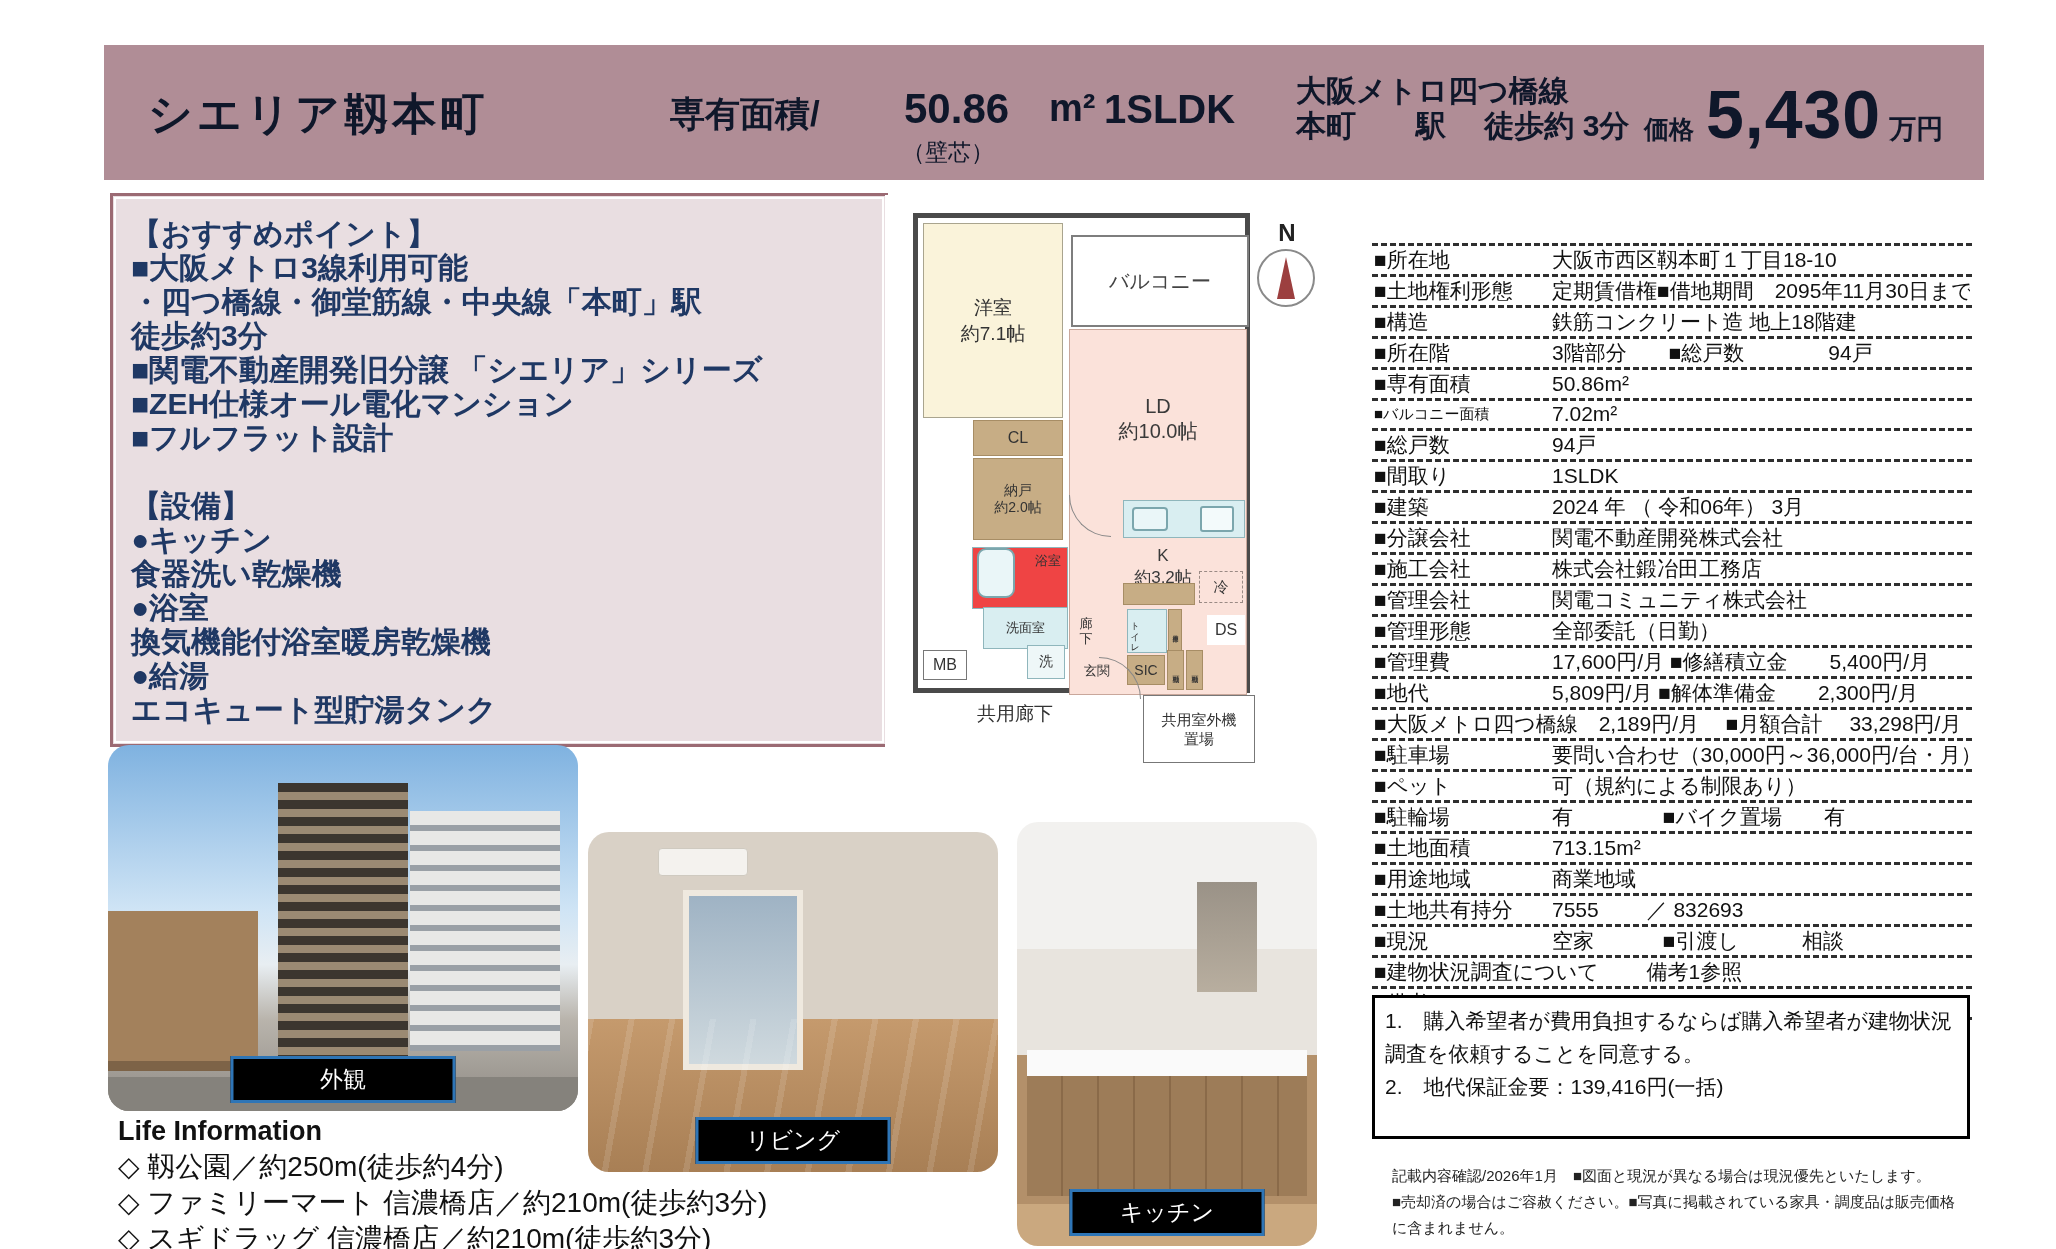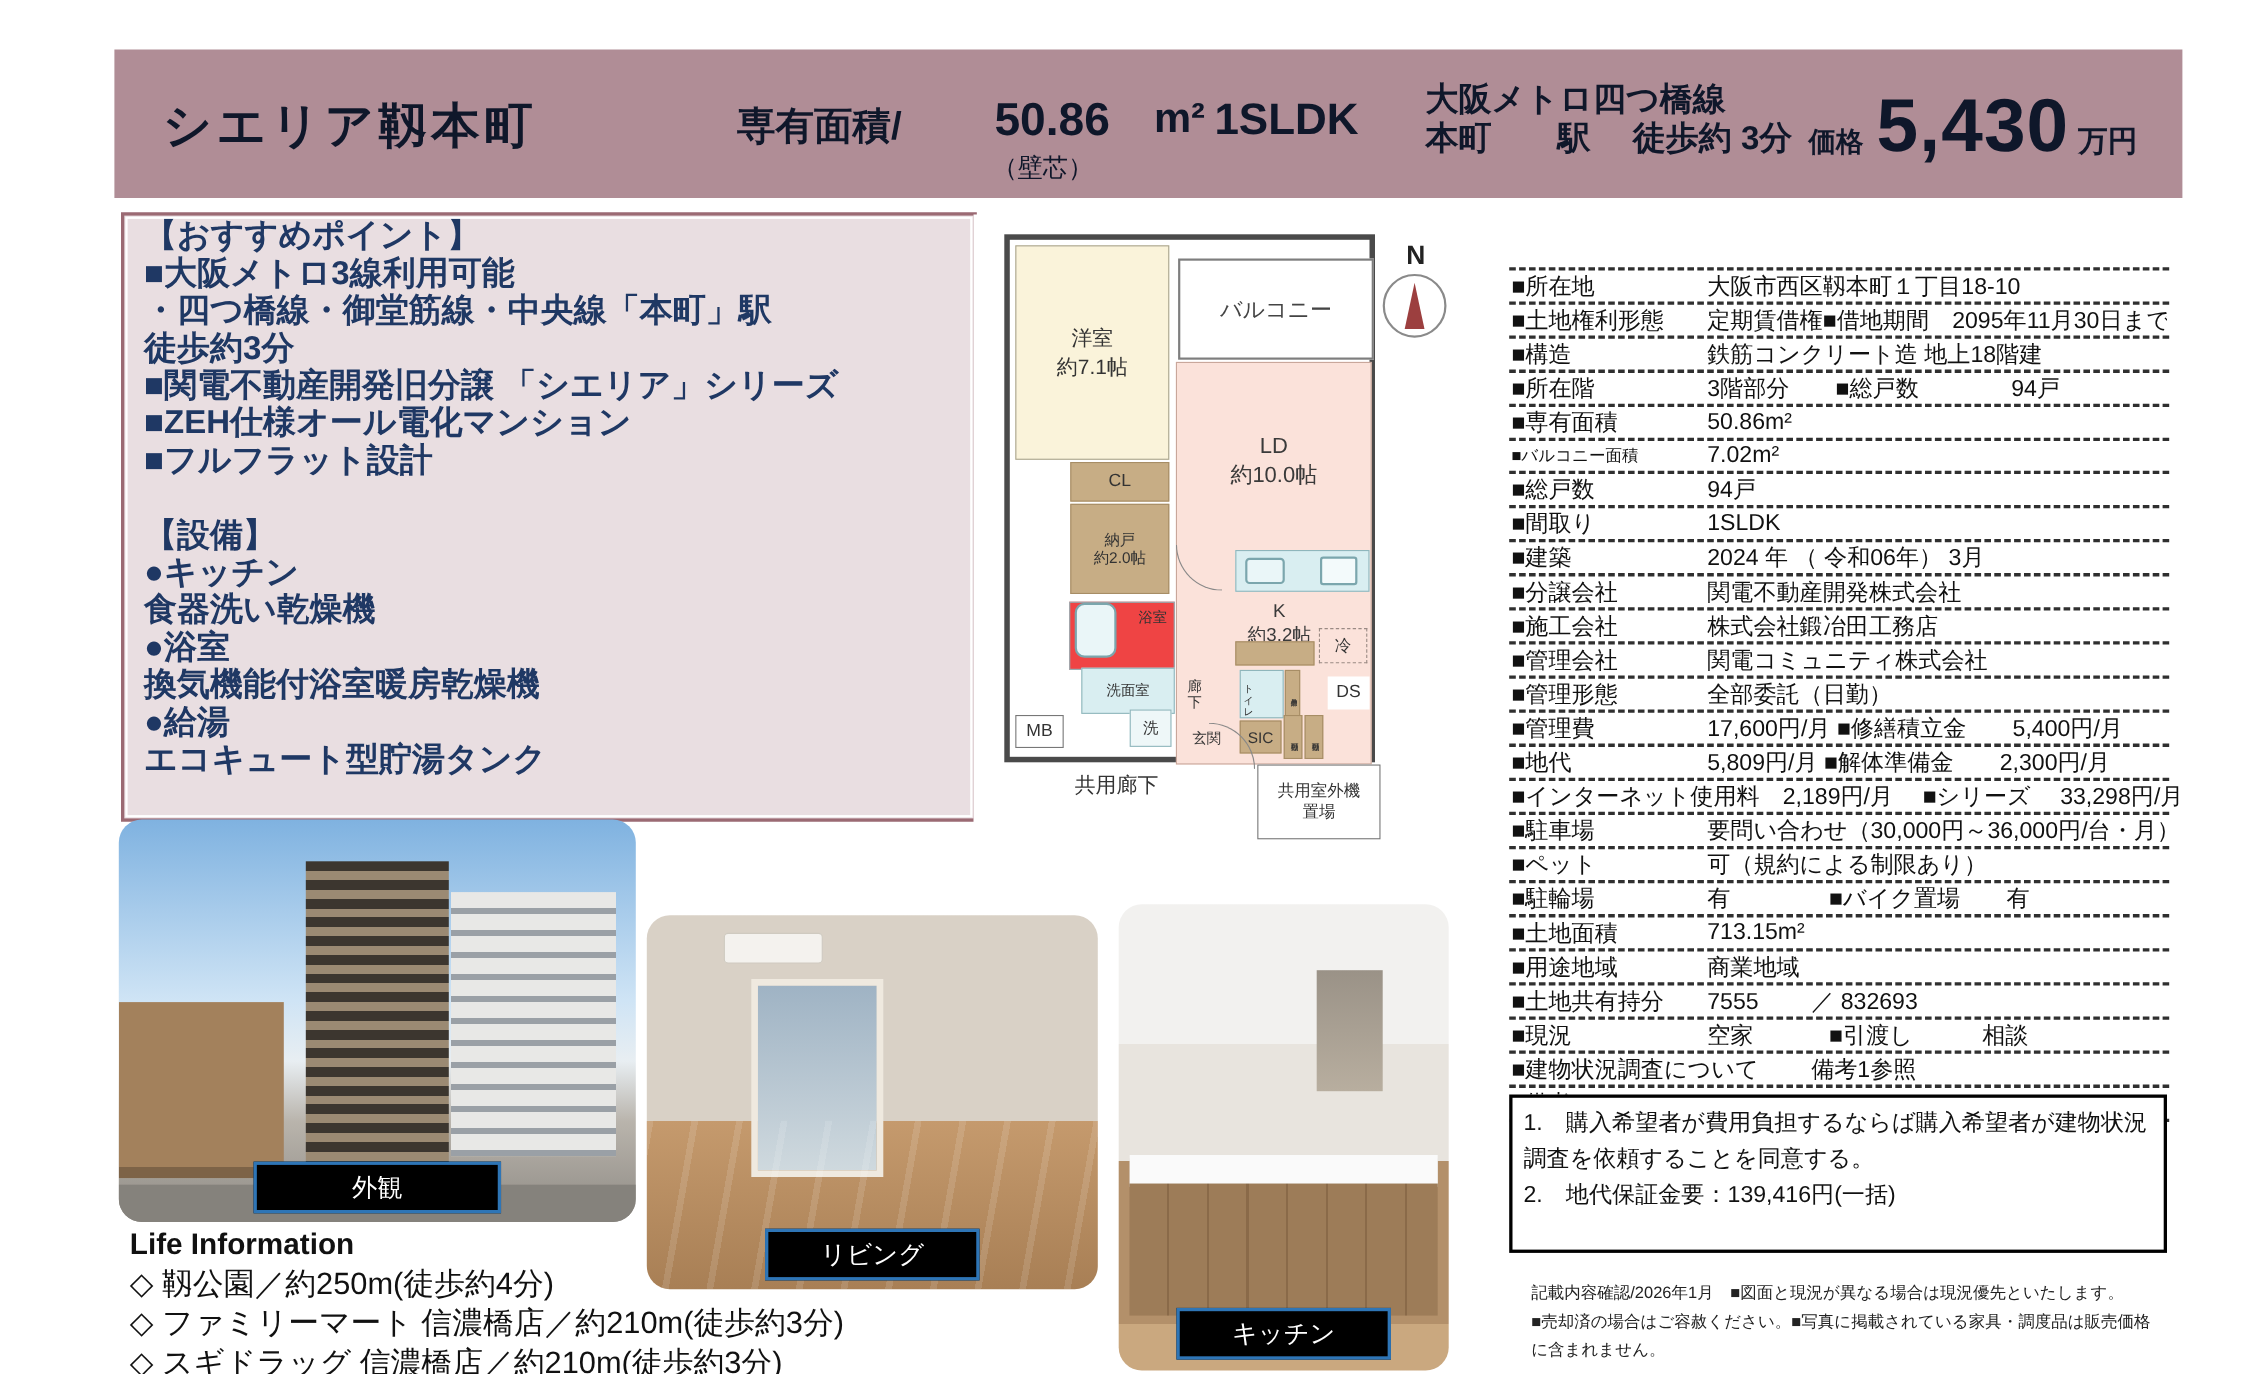--- a/index.html
+++ b/index.html
@@ -17,21 +17,21 @@
   .hdr-layout { position:absolute; left:1000px; top:42px; font-size:40px; font-weight:bold; }
   .hdr-station { position:absolute; left:1192px; top:28px; font-size:30px; font-weight:bold; line-height:35px; }
   .hdr-price { position:absolute; left:1540px; top:30px; display:flex; align-items:baseline; }
   .hdr-price-label { font-size:25px; font-weight:bold; }
   .hdr-price-value { font-size:68px; font-weight:bold; margin-left:12px; letter-spacing:1px; }
   .hdr-price-unit { font-size:27px; font-weight:bold; margin-left:8px; }
 
   
   .points-box { position:absolute; left:110px; top:193px; width:778px; height:554px;
     background:#e9dee1; border:3px solid #9b6a73; outline:2px solid #fff; outline-offset:-6px;
-    padding:2px 18px; color:#1f3864; font-weight:bold; font-size:30px; line-height:34px; }
+    padding:21px 18px; color:#1f3864; font-weight:bold; font-size:30px; line-height:34px; }
   .point-line { white-space:pre; }
 
   
   .floorplan { position:absolute; left:885px; top:195px; width:460px; height:612px; background:#fff; }
   .fp-room, .fp-label { position:absolute; font-size:17px; color:#333; display:flex; align-items:center; justify-content:center; text-align:center; white-space:pre-line; }
   .fp-unit { position:absolute; left:28px; top:18px; width:337px; height:480px; border:5px solid #4a4a4a; background:#fff; }
   .fp-western { left:38px; top:28px; width:140px; height:195px; background:#faf3da; border:1px solid #a9a48e; font-size:19px; }
   .fp-balcony { left:186px; top:40px; width:178px; height:92px; background:#fff; border:2px solid #7e7e7e; font-size:20px; color:#444; }
   .fp-ldk { left:184px; top:134px; width:178px; height:366px; background:#fbe2da; border:1px solid #c9a79b; }
   .fp-ld-label { left:184px; top:190px; width:178px; height:70px; font-size:20px; color:#3a3a3a; }
@@ -252,21 +252,21 @@
       </div>
       <div class="dt-row">
         <div class="dt-label">■管理費</div>
         <div class="dt-value">17,600円/月 ■修繕積立金　　5,400円/月</div>
       </div>
       <div class="dt-row">
         <div class="dt-label">■地代</div>
         <div class="dt-value">5,809円/月 ■解体準備金　　2,300円/月</div>
       </div>
       <div class="dt-row">
-        <div class="dt-full">■インターネット使用料　2,189円/月　 ■シリーズ　 33,298円/月</div>
+        <div class="dt-full">■大阪メトロ四つ橋線　2,189円/月　 ■月額合計　 33,298円/月</div>
       </div>
       <div class="dt-row">
         <div class="dt-label">■駐車場</div>
         <div class="dt-value">要問い合わせ（30,000円～36,000円/台・月）</div>
       </div>
       <div class="dt-row">
         <div class="dt-label">■ペット</div>
         <div class="dt-value">可（規約による制限あり）</div>
       </div>
       <div class="dt-row">

